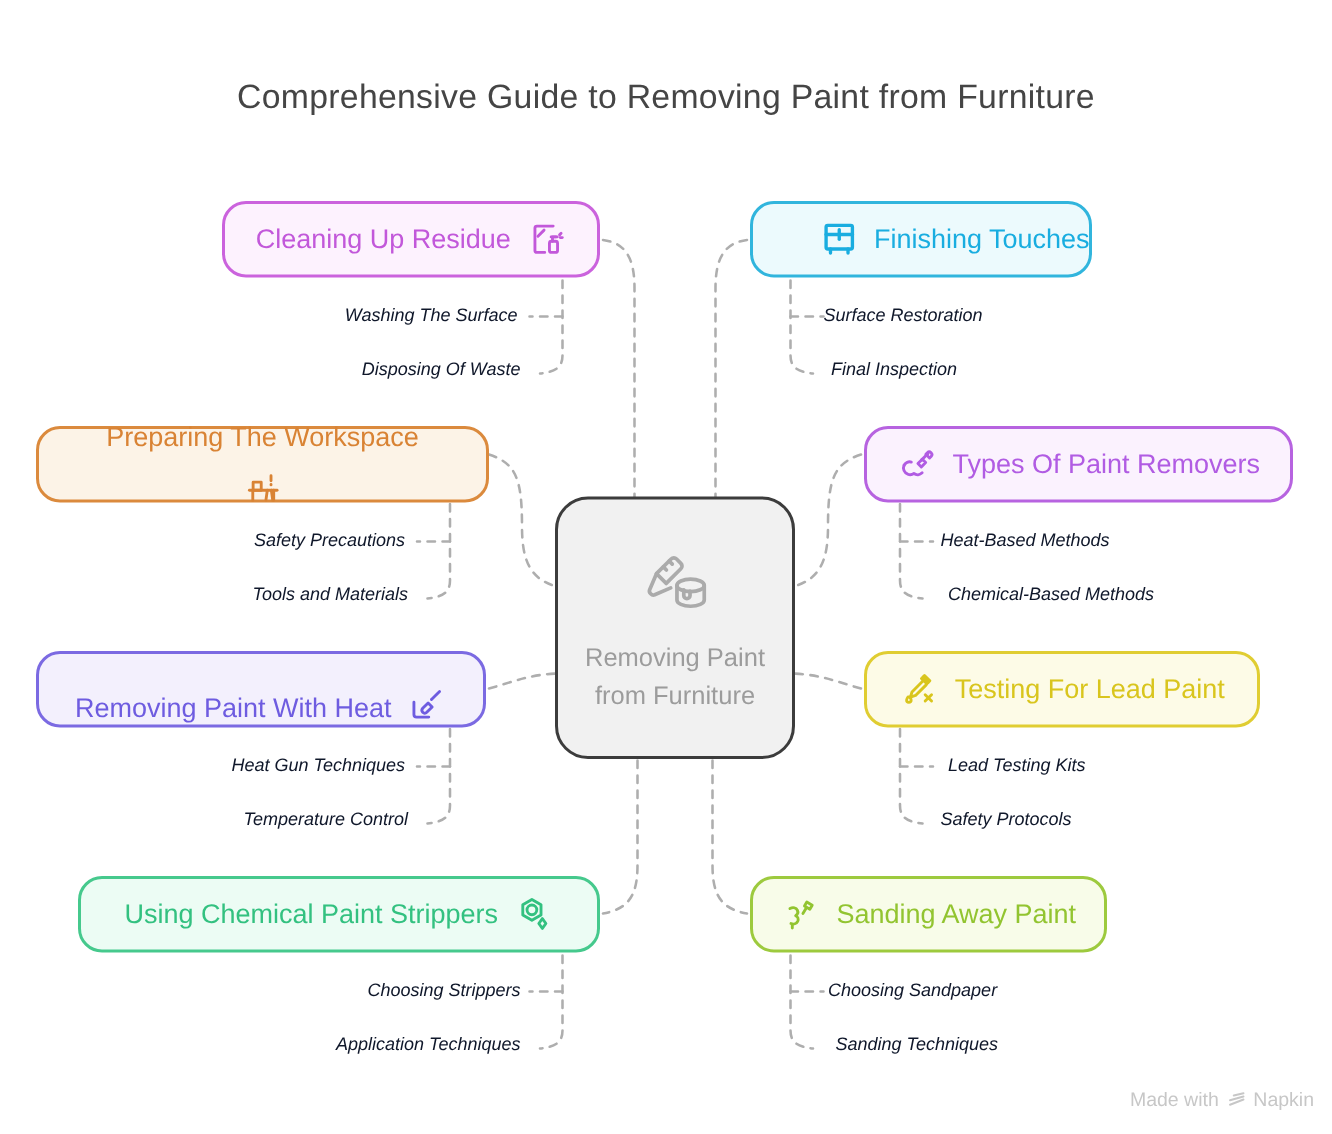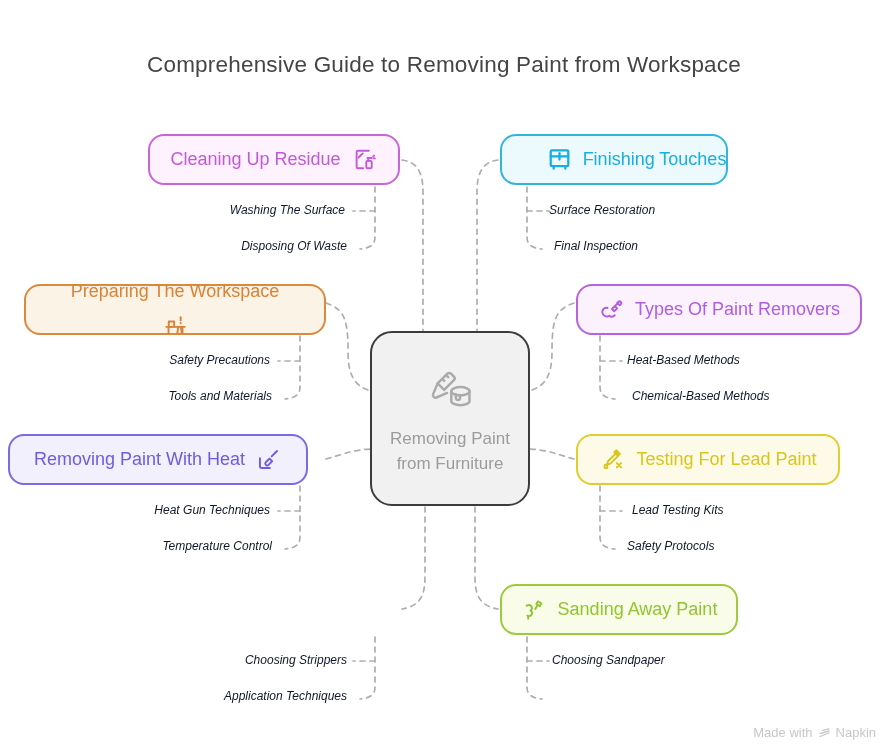--- a/index.html
+++ b/index.html
@@ -24,21 +24,21 @@
   .c-purple{border-color:#b763e0;background:#fbf2fe;color:#b15ce3;}
   .c-violet{border-color:#7b6ae2;background:#f3f0fd;color:#6e5ce0;}
   .c-yellow{border-color:#e0cd32;background:#fdfbe7;color:#d9c51d;text-align:center;}
   .c-green{border-color:#46c98d;background:#ecfcf4;color:#33c180;}
   .c-lime{border-color:#9dca3e;background:#f8fce9;color:#92c430;}
 
   .n1{left:148px;top:134px;width:252px;}
   .n2{left:500px;top:134px;width:228px;}
   .n3{left:24px;top:284px;width:302px;flex-direction:column;}
   .n4{left:576px;top:284px;width:286px;}
-  .n5{left:8px;top:434px;width:300px;}
+  .n5{left:24px;top:434px;width:300px;align-items:flex-end;}
   .n6{left:576px;top:434px;width:264px;}
   .n7{left:52px;top:584px;width:348px;}
   .n8{left:500px;top:584px;width:238px;}
 
   .sub{position:absolute;font-size:12px;color:#0f172a;line-height:21px;white-space:nowrap;font-style:italic;}
 
   .center-node{position:absolute;left:370px;top:331px;width:160px;height:175px;box-sizing:border-box;
         background:#f1f1f1;border:2px solid #3c3c3c;border-radius:22px;display:flex;flex-direction:column;
         align-items:center;justify-content:center;text-align:center;}
   .center-node .clabel{font-size:17px;line-height:25px;color:#9c9c9c;padding:0 14px;}
@@ -46,21 +46,21 @@
 
   .watermark{position:absolute;right:12px;bottom:16px;display:flex;align-items:center;gap:5px;
         font-size:13px;color:#c7c7c7;}
   .watermark svg{display:block;}
 </style>
 </head>
 <body>
 
 <div class="canvas">
 
-  <div class="title">Comprehensive Guide to Removing Paint from Workspace</div>
+  <div class="title">Comprehensive Guide to Removing Paint from Furniture</div>
 
   <svg class="connectors" viewBox="0 0 888 756">
     <path d="M402 160 C417 162, 423 172, 423 192 L423 332"></path>
     <path d="M498 160 C483 162, 477 172, 477 192 L477 332"></path>
     <path d="M326 303 C344 309, 348 319, 348 351 C348 373, 353 386, 371 391"></path>
     <path d="M574 303 C556 309, 552 319, 552 351 C552 373, 547 386, 529 391"></path>
     <path d="M326 459 C344 454, 352 450, 371 449"></path>
     <path d="M574 459 C556 454, 548 450, 529 449"></path>
     <path d="M425 507 L425 577 C425 597, 419 606, 402 609"></path>
     <path d="M475 507 L475 577 C475 597, 481 606, 498 609"></path>
@@ -166,35 +166,46 @@
         <path d="M14.3 7.3 8 13.6l-.9 3 3-.9 6.3-6.3"></path>
         <path d="M5.6 16.6c-.5.7-.8 1.3-.8 1.8 0 .8.6 1.4 1.3 1.4.8 0 1.4-.6 1.4-1.4 0-.5-.3-1.1-.9-1.8z"></path>
         <path d="M15.8 15.2l3.8 3.8M19.6 15.2l-3.8 3.8"></path>
       </svg>
     </span>
     <span class="nlabel">Testing For Lead Paint</span>
   </div>
   <div class="sub" style="left:632px;top:500px;">Lead Testing Kits</div>
   <div class="sub" style="left:627px;top:536px;">Safety Protocols</div>
 
+  <div class="node n7 c-green">
+    <span class="nlabel">Using Chemical Paint Strippers</span>
+    <span class="icon">
+      <svg width="27" height="27" viewBox="0 0 24 24" stroke="currentColor" fill="none" stroke-width="1.7" stroke-linecap="round" stroke-linejoin="round">
+        <path d="M11.2 3.2 16.6 6.3v6.2l-5.4 3.1-5.4-3.1V6.3z"></path>
+        <circle cx="11.2" cy="9.4" r="2.9"></circle>
+        <path d="M17.4 14.6l2.1 2.9-2.1 2.9-2.1-2.9z"></path>
+      </svg>
+    </span>
+  </div>
   <div class="sub" style="right:541px;top:650px;text-align:right;">Choosing Strippers</div>
   <div class="sub" style="right:541px;top:686px;text-align:right;">Application Techniques</div>
 
   <div class="node n8 c-lime">
     <span class="icon">
       <svg width="27" height="27" viewBox="0 0 24 24" stroke="currentColor" fill="none" stroke-width="1.7" stroke-linecap="round" stroke-linejoin="round">
         <path d="M15 4.8l3.2 1.9-1.4 2.3-3.2-1.9z"></path>
         <path d="M14.4 8.7l-1.7 2.8"></path>
         <path d="M5 8.6c1.9-.9 3.7-.4 4.4 1 .6 1.2.2 2.5-1 3.3 1.3.6 1.8 2 1.2 3.3-.7 1.4-2.4 2-4 1.3"></path>
         <path d="M6.4 18.2v2"></path>
       </svg>
     </span>
     <span class="nlabel">Sanding Away Paint</span>
   </div>
   <div class="sub" style="left:552px;top:650px;">Choosing Sandpaper</div>
+  <div class="sub" style="left:557px;top:686px;">Sanding Techniques</div>
 
   <div class="center-node">
     <span class="cicon">
       <svg width="62" height="52" viewBox="0 0 44 40" stroke="#ababab" fill="none" stroke-width="1.9" stroke-linecap="round" stroke-linejoin="round">
         <path d="M12.5 16.5l7.5-7.5c.8-.8 2-.8 2.8 0l2.2 2.2c.8.8.8 2 0 2.8l-7.5 7.5z"></path>
         <path d="M16 13l1.6 1.6M19 10l1.6 1.6"></path>
         <path d="M12.5 16.5 9 24.7c-.6 1.5 1.1 3.2 2.6 2.6l8.2-3.5"></path>
         <ellipse cx="30" cy="22.5" rx="7" ry="3.2"></ellipse>
         <path d="M23 22.5v7.5c0 1.8 3.1 3.2 7 3.2s7-1.4 7-3.2v-7.5"></path>
         <path d="M26.5 24.8v2.9a1.6 1.6 0 0 0 3.2 0v-2.3"></path>

